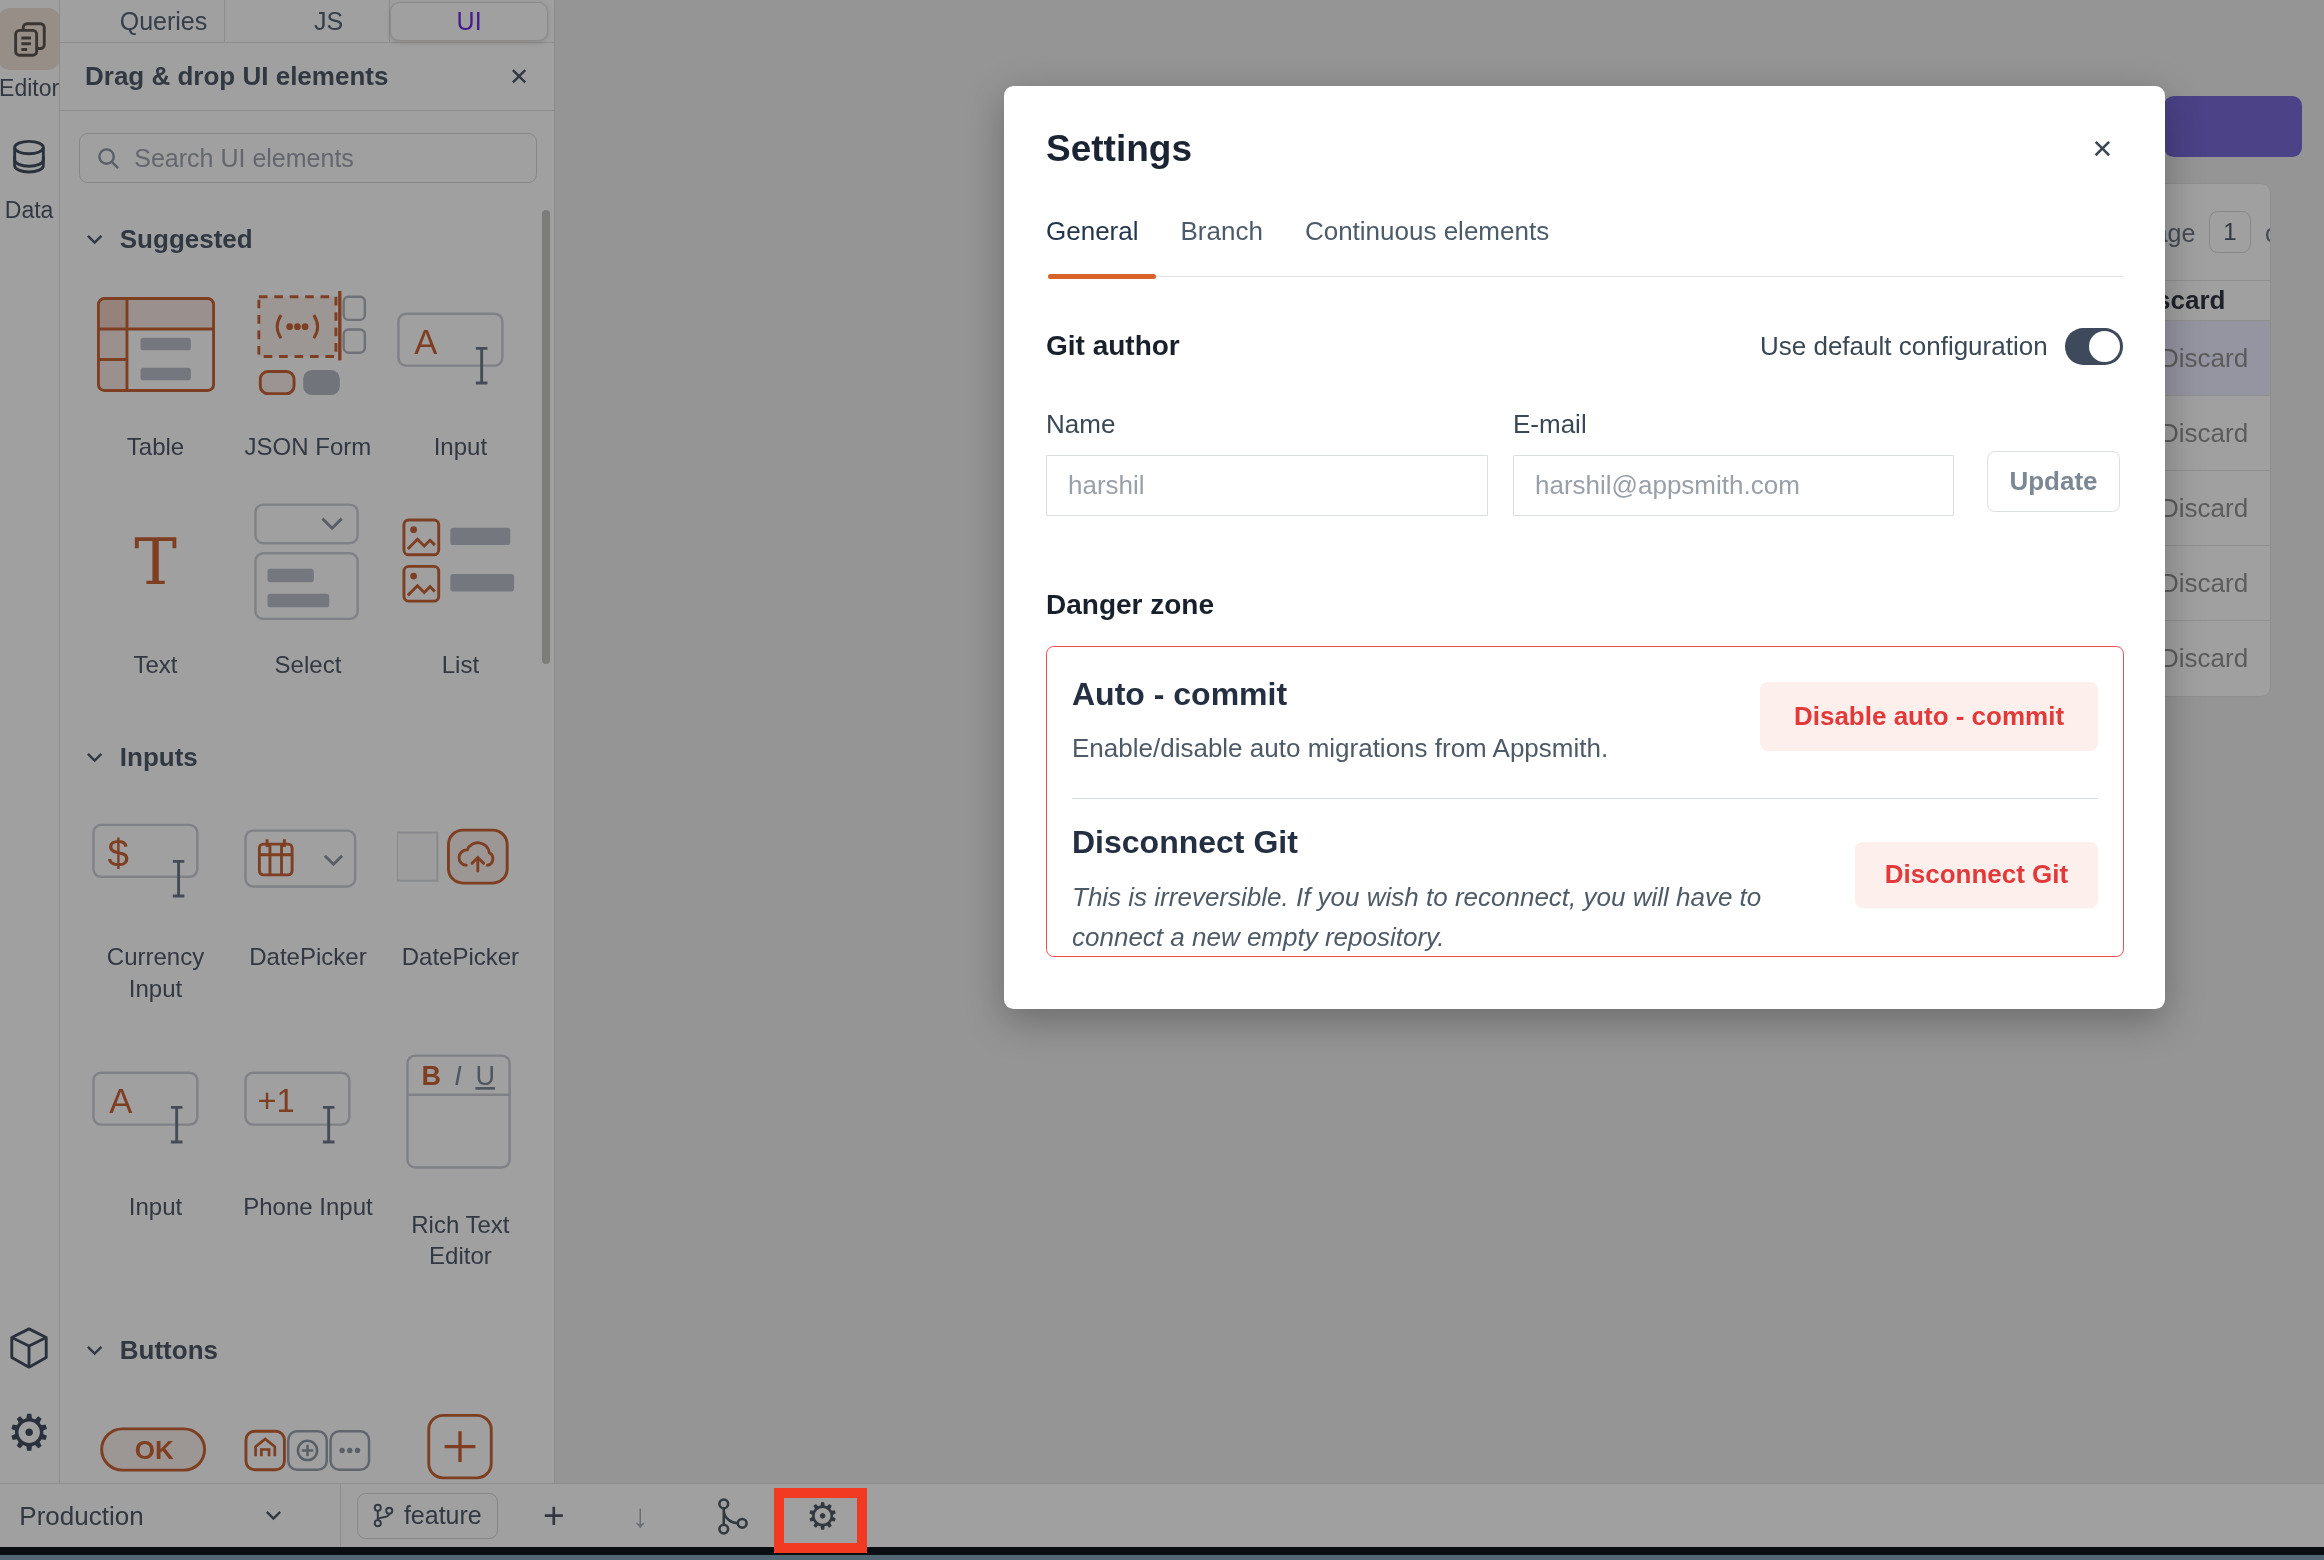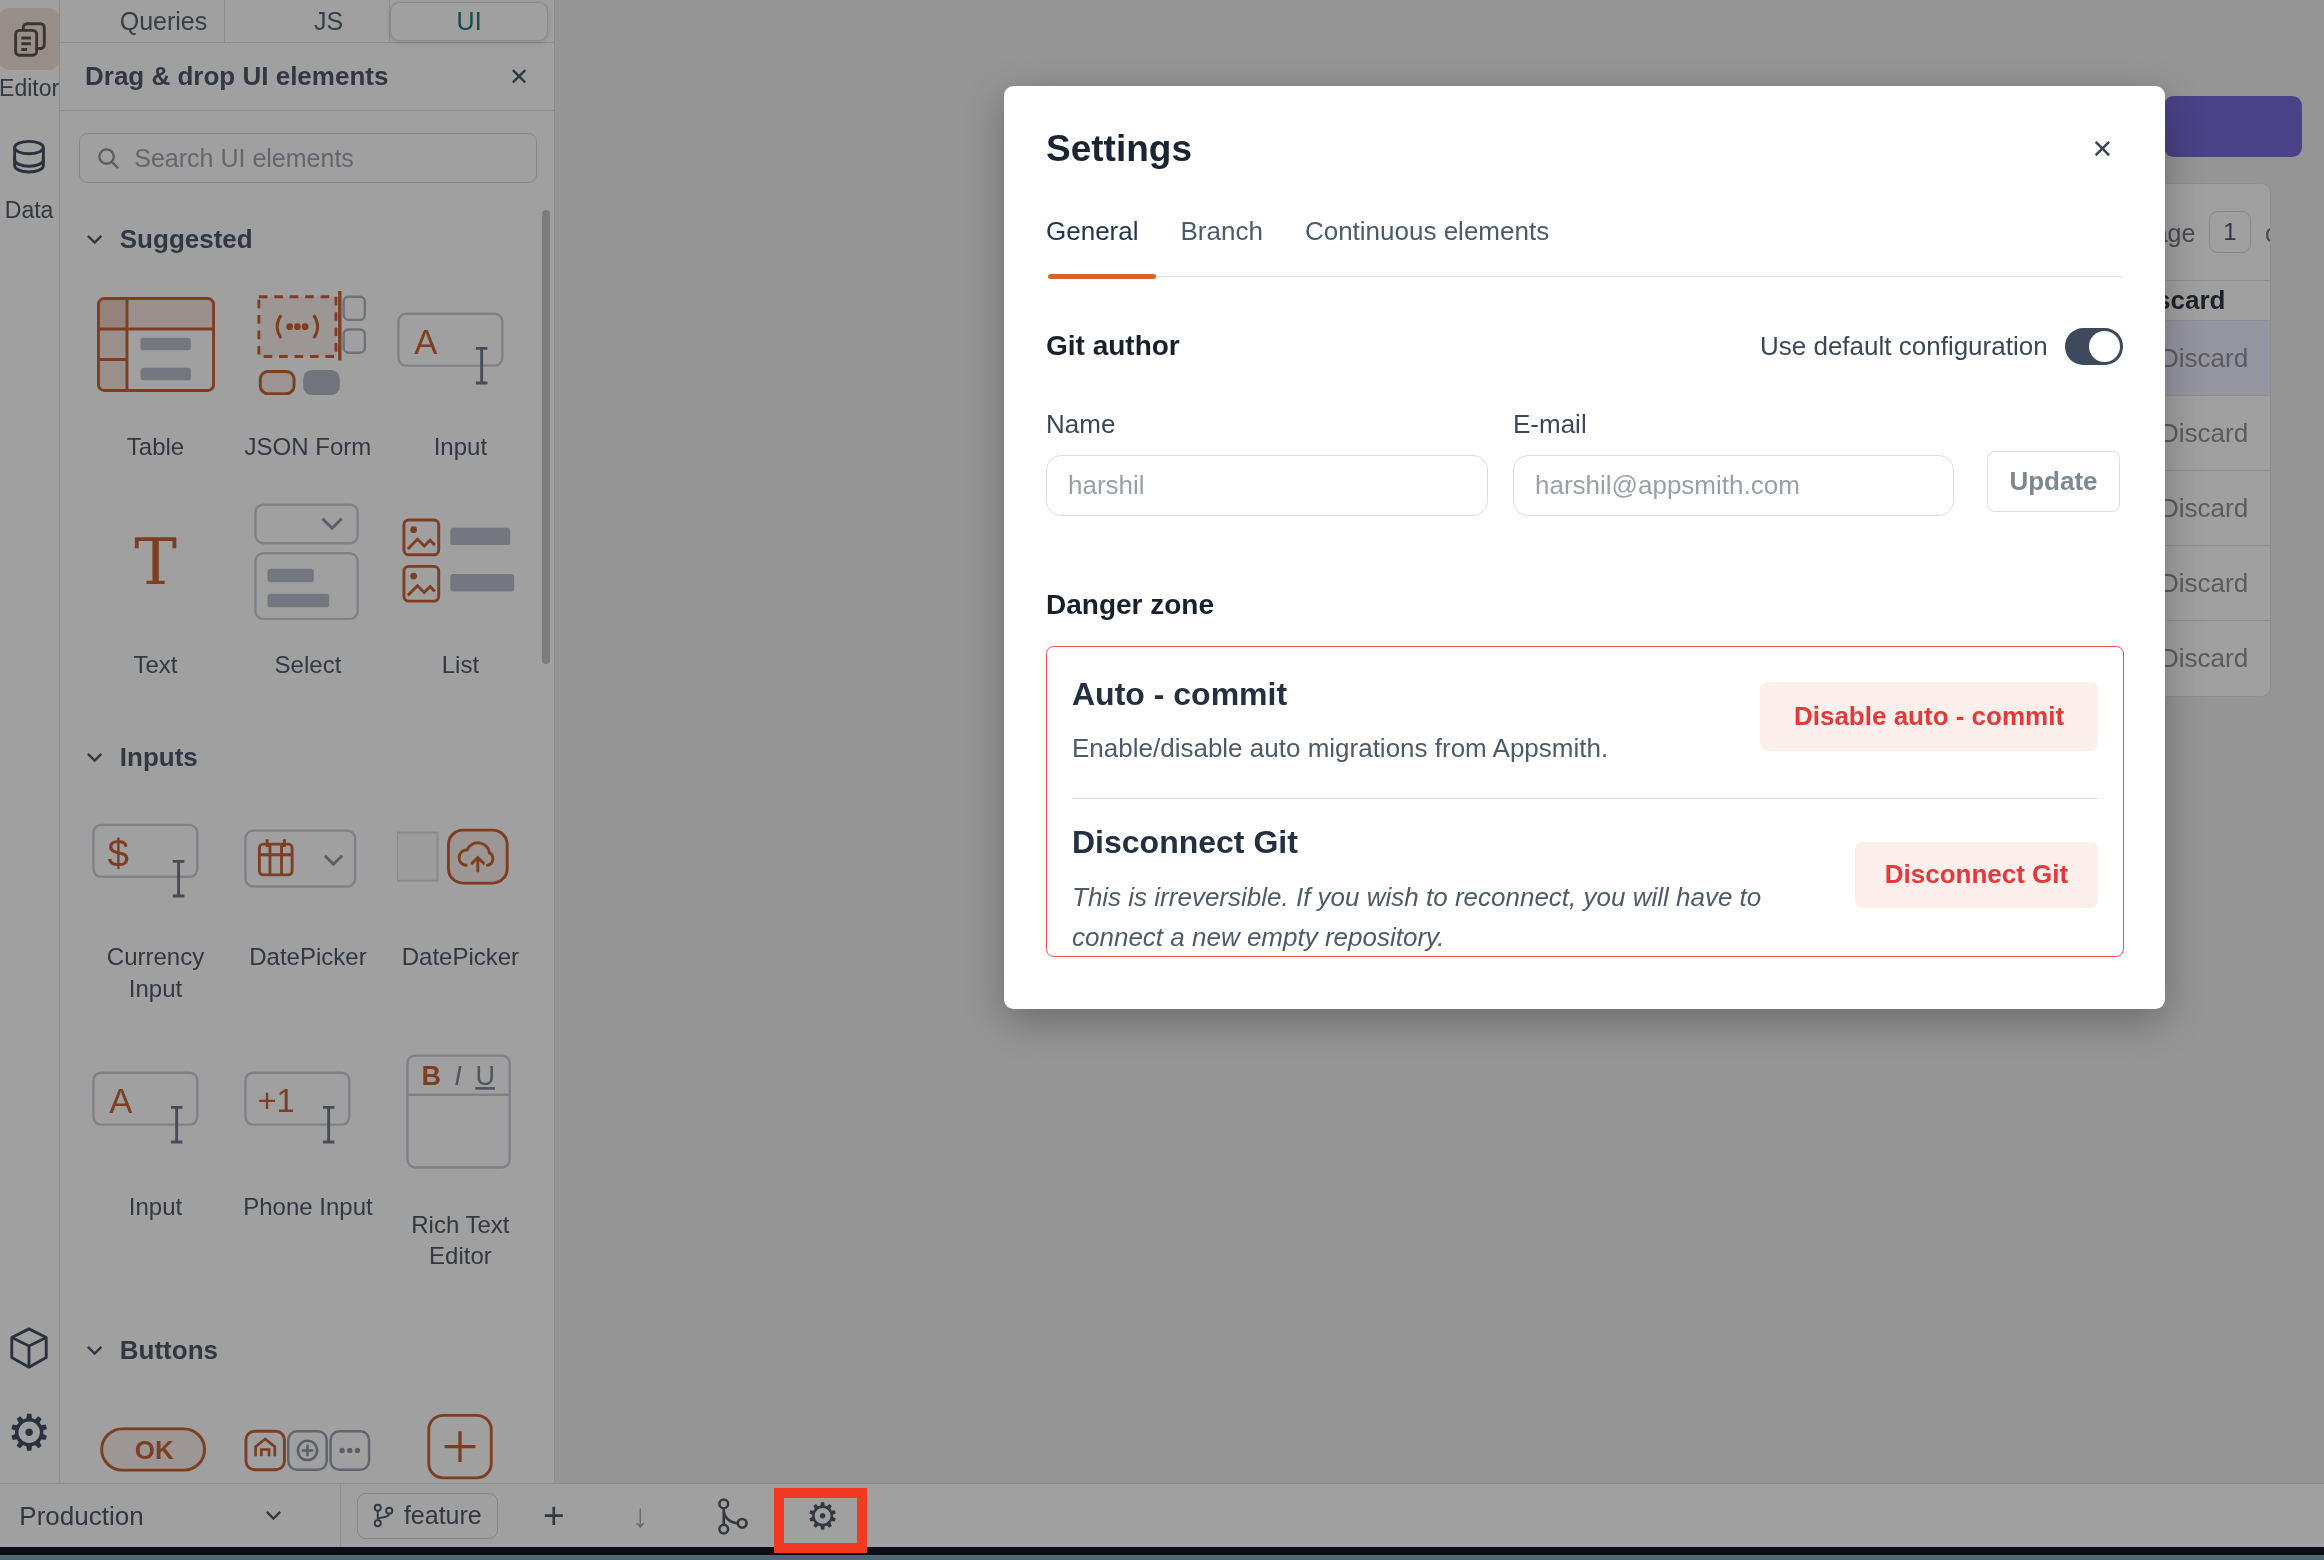--- a/index.html
+++ b/index.html
@@ -14,21 +14,21 @@
   .sb-item{position:absolute;left:-15.4px;width:89px;text-align:center;}
   .sb-ico-bg{width:64px;height:62px;margin:0 auto;background:#EFE2D4;border-radius:13.5px;display:flex;align-items:center;justify-content:center;}
   .sb-label{font-size:23px;color:#4C5664;margin-top:5.8px;}
   .glyph{color:#3F4B5C;}
 
   .panel{position:absolute;left:60px;top:0;width:495px;height:1483px;background:#FFFFFF;border-right:1px solid #E0DEDE;overflow:hidden;}
   .seg-strip{position:relative;height:43px;border-bottom:1px solid #E4E2DF;display:flex;}
   .seg{flex:1;display:flex;align-items:center;justify-content:center;font-size:25px;color:#51606F;border-right:1px solid #E2E0DD;padding-left:43px;}
   .seg:last-child{border-right:none;}
   .seg.active{position:relative;}
-  .seg-card{position:absolute;left:0;right:5.8px;top:1.9px;height:39px;background:#FFFFFF;border:1px solid #DFDDDA;border-radius:9.7px;box-shadow:0 1.9px 4.8px rgba(0,0,0,0.14);display:flex;align-items:center;justify-content:center;color:#0f766e;}
+  .seg-card{position:absolute;left:0;right:5.8px;top:1.9px;height:39px;background:#FFFFFF;border:1px solid #DFDDDA;border-radius:9.7px;box-shadow:0 1.9px 4.8px rgba(0,0,0,0.14);display:flex;align-items:center;justify-content:center;color:#6d28d9;}
   .panel-header{height:68px;border-bottom:1px solid #E4E2DF;display:flex;align-items:center;justify-content:space-between;padding:0 25px;}
   .panel-title{font-size:26px;font-weight:600;color:#4C5664;}
   .x-btn{font-size:24px;color:#4C5664;cursor:pointer;}
   .panel-body{padding:0 17.4px 0 19.3px;}
   .searchbox{margin-top:22px;height:50px;border:1.4px solid #D6D4D1;border-radius:8.7px;display:flex;align-items:center;padding:0 15.4px;gap:11.6px;background:#FFF;}
   .searchbox input{border:none;outline:none;font-size:25px;color:#4C5664;flex:1;font-family:"Liberation Sans",sans-serif;background:transparent;}
   .searchbox input::placeholder{color:#9CA3AB;}
   .sec-head{display:flex;align-items:center;gap:15.4px;font-size:26px;font-weight:600;color:#4A5664;margin-left:5.8px;}
   .wgrid{display:grid;grid-template-columns:repeat(3,1fr);row-gap:50px;margin-top:39px;}
   .widget{display:flex;flex-direction:column;align-items:center;cursor:grab;}
@@ -70,21 +70,21 @@
   .tab-track{position:relative;margin-top:23px;height:5.8px;}
   .tab-track .track{position:absolute;left:1.9px;right:0;top:1.9px;height:1.4px;background:#E2E2E2;}
   .tab-track .ind{position:absolute;left:1.9px;top:0;width:108px;height:4.8px;border-radius:2.9px;background:#D9622B;}
   .git-row{display:flex;align-items:center;justify-content:space-between;margin-top:48px;}
   .h2{font-size:28px;font-weight:700;color:#18202B;}
   .toggle-wrap{display:flex;align-items:center;gap:17.4px;font-size:26px;color:#3A4856;}
   .toggle{width:58px;height:37px;border-radius:18.3px;background:#3E4A5C;position:relative;cursor:pointer;}
   .toggle .knob{position:absolute;right:2.9px;top:2.9px;width:31px;height:31px;border-radius:50%;background:#FFFFFF;}
   .fields{display:flex;margin-top:44px;}
   .field label{display:block;font-size:26px;color:#3A4856;margin-bottom:15.4px;}
-  .field input{height:61px;border:1.4px solid #DADDE1;border-radius:15px;font-size:26px;color:#4C5664;padding:0 21px;font-family:"Liberation Sans",sans-serif;outline:none;background:#fff;}
+  .field input{height:61px;border:1.4px solid #DADDE1;border-radius:1px;font-size:26px;color:#4C5664;padding:0 21px;font-family:"Liberation Sans",sans-serif;outline:none;background:#fff;}
   .field input::placeholder{color:#99A0A8;}
   .f-name input{width:442px;}
   .f-email{margin-left:25px;}
   .f-email input{width:441px;}
   .update-btn{margin-left:33px;margin-top:42px;width:133px;height:61px;border:1.4px solid #DBDEE3;border-radius:7.7px;background:#fff;font-size:26px;font-weight:600;color:#7C8893;display:flex;align-items:center;justify-content:center;cursor:pointer;}
   .danger-h{margin-top:73px;}
   .danger-box{margin-top:25px;width:1078px;height:311px;border:1.4px solid #EF4E4E;border-radius:7.7px;padding:29px 25px 0 25px;}
   .dz-row{display:flex;justify-content:space-between;}
   .dz-title{font-size:32px;font-weight:600;color:#243042;}
   .dz-desc{font-size:26px;color:#4E5B67;margin-top:15.4px;line-height:1.55;}

